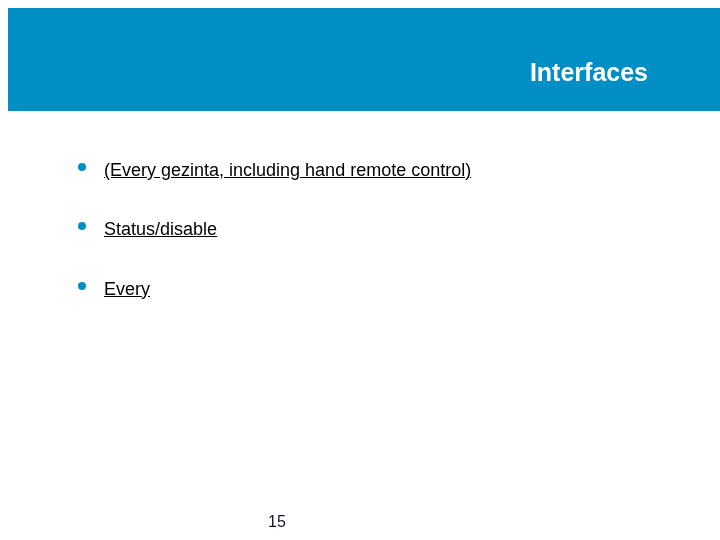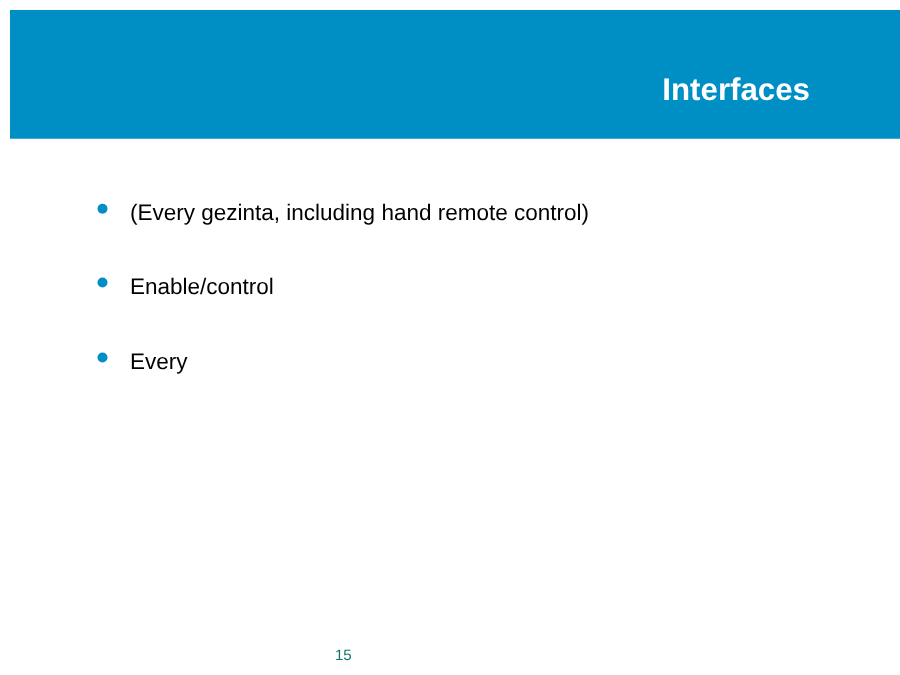--- a/index.html
+++ b/index.html
@@ -37,44 +37,45 @@
     background: #008fc5;
     border-radius: 50%;
     margin-top: 8px;
     margin-right: 14px;
     flex-shrink: 0;
   }
   .bullet-text {
     color: #000;
     font-size: 18px;
     line-height: 1.3;
+    text-decoration: underline;
   }
   .page-number {
     position: absolute;
     bottom: 13px;
     left: 256px;
-    color: #0f766e;
-    font-size: 12px;
+    color: #0f172a;
+    font-size: 16px;
   }
 </style>
 </head>
 <body>
 
 <div class="slide">
   <div class="title-bar">
     <div class="title-text">Interfaces</div>
   </div>
   <div class="content">
     <div class="bullet-item">
       <div class="bullet-dot"></div>
       <div class="bullet-text">(Every gezinta, including hand remote control)</div>
     </div>
     <div class="bullet-item">
       <div class="bullet-dot"></div>
-      <div class="bullet-text">Enable/control</div>
+      <div class="bullet-text">Status/disable</div>
     </div>
     <div class="bullet-item">
       <div class="bullet-dot"></div>
       <div class="bullet-text">Every</div>
     </div>
   </div>
   <div class="page-number">15</div>
 </div>
 
 </body></html>

